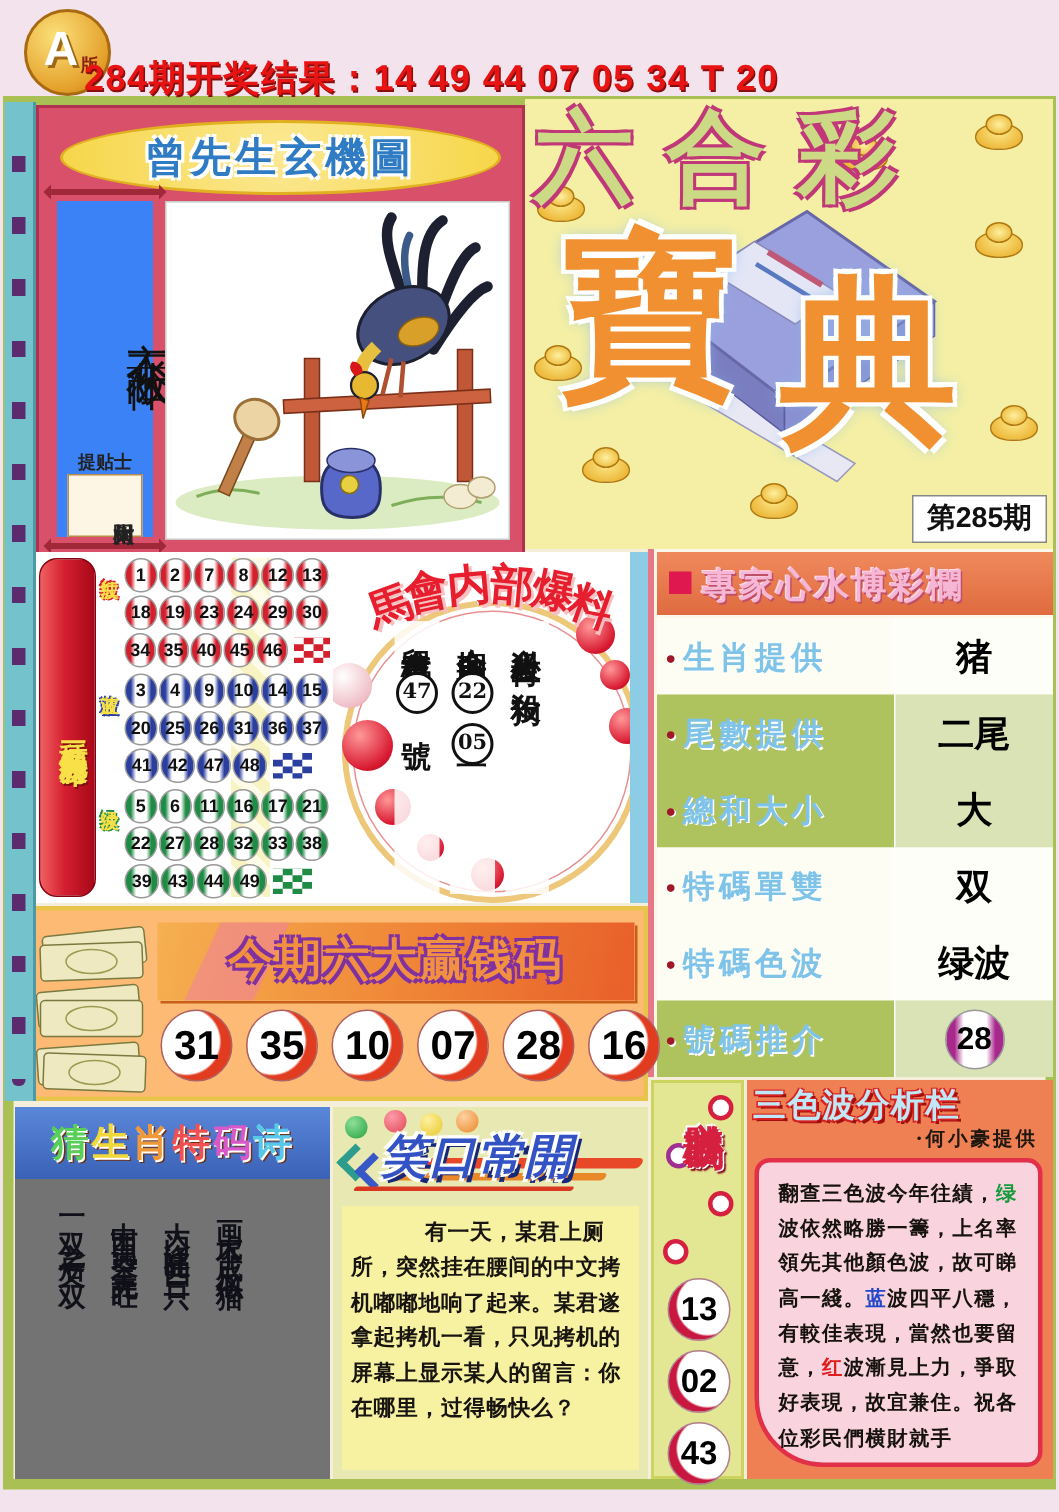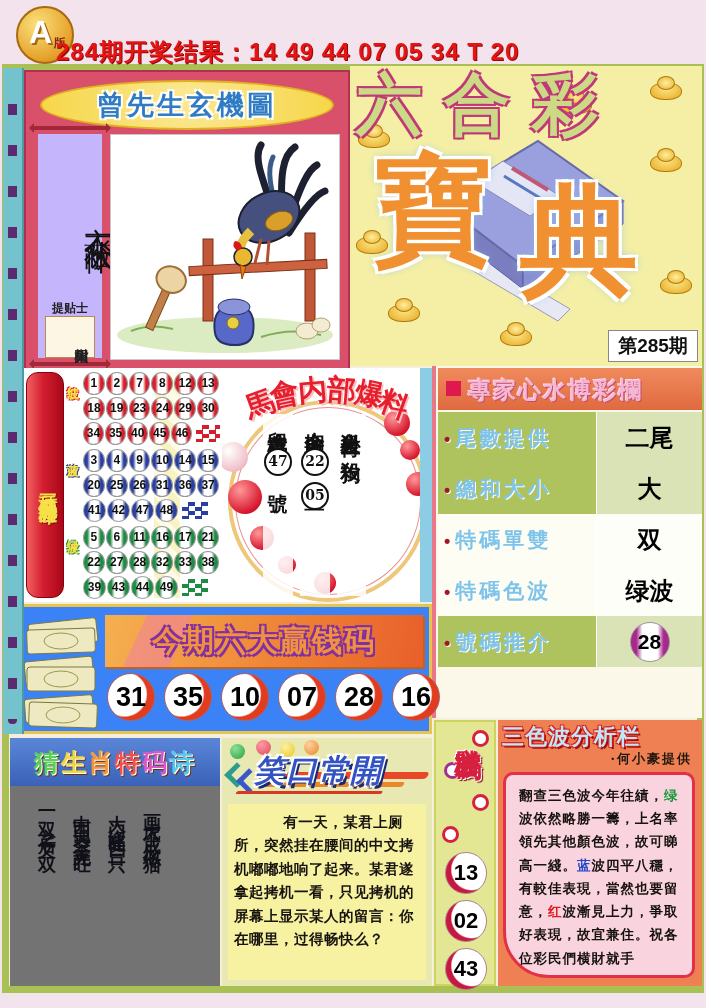--- a/index.html
+++ b/index.html
@@ -28,21 +28,21 @@
   #teal-strip:before{content:"";position:absolute;left:5px;top:6px;width:9px;height:650px;
     background:repeating-linear-gradient(180deg,transparent 0 30px,#5c2a6e 30px 41px);border-radius:4px;}
 
   
   #panel-mystery{position:absolute;left:24px;top:70px;width:322px;height:296px;background:#d8506a;
     border:2px solid #b03050;z-index:3;}
   #mystery-oval{position:absolute;left:14px;top:8px;width:290px;height:46px;border-radius:50%;
     background:radial-gradient(circle at 50% 40%,#fbe892,#f6d648);border:2px solid #e0b020;}
   #mystery-title{width:100%;text-align:center;line-height:46px;font-size:27px;font-weight:bold;color:#2f7cc4;
     letter-spacing:3px;text-shadow:-2px -2px 0 #fff,2px -2px 0 #fff,-2px 2px 0 #fff,2px 2px 0 #fff;}
-  #hint-strip{position:absolute;left:12px;top:62px;width:64px;height:224px;background:#c4b5fd;}
+  #hint-strip{position:absolute;left:12px;top:62px;width:64px;height:224px;background:#3b82f6;}
   .scroll-bar{position:absolute;left:-6px;width:76px;height:4px;background:#a02838;}
   .scroll-bar:before,.scroll-bar:after{content:"";position:absolute;top:-3px;border:5px solid transparent;}
   .scroll-bar:before{left:-8px;border-right-color:#a02838;}
   .scroll-bar:after{right:-8px;border-left-color:#a02838;}
   #hint-phrase{position:absolute;left:0;top:8px;width:100%;text-align:center;writing-mode:vertical-rl;
     text-orientation:upright;font-family:"DejaVu Serif",serif;font-size:29px;color:#111;letter-spacing:6px;margin:0 auto;height:150px;left:17px;}
   #hint-label{position:absolute;left:0;top:166px;width:100%;text-align:center;font-size:12px;font-weight:bold;color:#222;}
   #hint-sign{position:absolute;left:7px;top:182px;width:48px;height:38px;background:#fdf6e4;border:1px solid #b98a4a;
     writing-mode:vertical-rl;text-orientation:upright;font-family:"DejaVu Serif",serif;font-size:14px;font-weight:bold;
     color:#222;text-align:center;line-height:24px;padding-top:2px;}
@@ -112,21 +112,21 @@
   .ex-label{width:152px;font-size:21px;font-weight:bold;color:#7fc4e8;letter-spacing:3px;padding-left:6px;
     text-shadow:1px 1px 0 #fff;white-space:nowrap;}
   .ex-label:before{content:"•";color:#a01828;margin-right:2px;font-size:18px;}
   .ex-val{flex:1;text-align:center;font-size:24px;font-weight:bold;color:#000;background:rgba(255,255,254,.55);
     align-self:stretch;display:flex;align-items:center;justify-content:center;border-left:1px solid #fff;}
   .pick-ball{width:38px;height:38px;border-radius:50%;border:1px solid #999;
     background:linear-gradient(90deg,#a8288c 14%,#fff 30%,#fff 70%,#a8288c 86%);
     font-size:21px;font-weight:bold;line-height:38px;text-align:center;color:#000;}
 
   
-  #panel-win{position:absolute;left:10px;top:604px;width:422px;height:130px;background:#3b82f6;
+  #panel-win{position:absolute;left:10px;top:604px;width:422px;height:130px;background:#fdba74;
     border:3px solid #e8c44a;z-index:3;box-sizing:border-box;}
   #win-titlebar{position:absolute;left:92px;top:8px;width:318px;height:52px;
     background:linear-gradient(100deg,#f5b050,#ef8436 55%,#e85f2a);box-shadow:2px 2px 0 #c86018;}
   #win-titlebar:before{content:"";position:absolute;left:30px;top:0;width:46px;height:52px;background:#ef7eac;opacity:.5;transform:skewX(-25deg);}
   #win-title{position:absolute;width:100%;text-align:center;line-height:52px;font-size:30px;font-weight:bold;color:#f09040;
     letter-spacing:2px;text-shadow:-2px -2px 0 #8030a0,2px -2px 0 #8030a0,-2px 2px 0 #8030a0,2px 2px 0 #8030a0;}
   #win-balls{position:absolute;left:94px;top:66px;display:flex;gap:9px;}
   .win-ball{width:46px;height:46px;border-radius:50%;border:1px solid #b06060;
     background:radial-gradient(circle at 36% 44%,#fff 55%,#e23c20 59%);
     font-size:27px;font-weight:bold;color:#000;text-align:center;line-height:46px;}
@@ -361,20 +361,24 @@
     </div>
   </div>
   <div id="insider-bluestrip"></div>
 
   <div id="panel-expert">
     <div id="expert-header">
       <div class="sq"></div>
       <div class="t">專家心水博彩欄</div>
     </div>
     <div id="expert-rows">
+        <div class="ex-row white">
+          <div class="ex-label">生肖提供</div>
+          <div class="ex-val">猪</div>
+        </div>
         <div class="ex-row green">
           <div class="ex-label">尾數提供</div>
           <div class="ex-val">二尾</div>
         </div>
         <div class="ex-row green">
           <div class="ex-label">總和大小</div>
           <div class="ex-val">大</div>
         </div>
         <div class="ex-row white">
           <div class="ex-label">特碼單雙</div>

